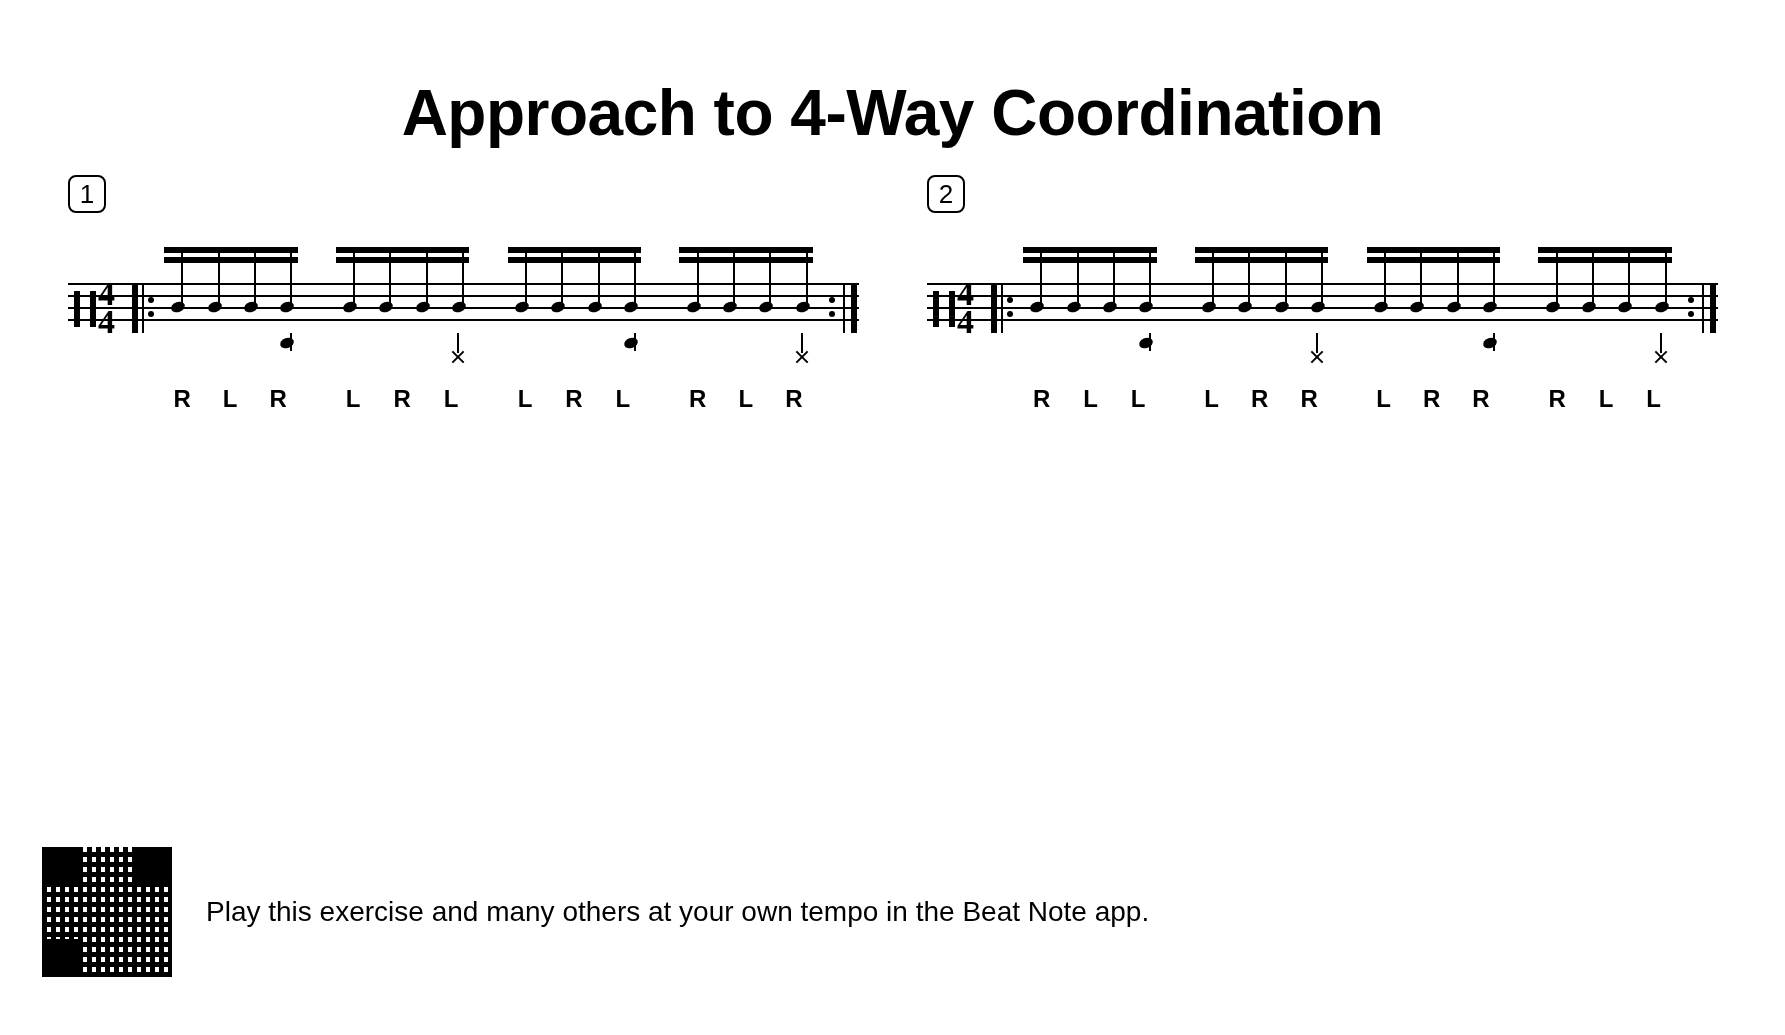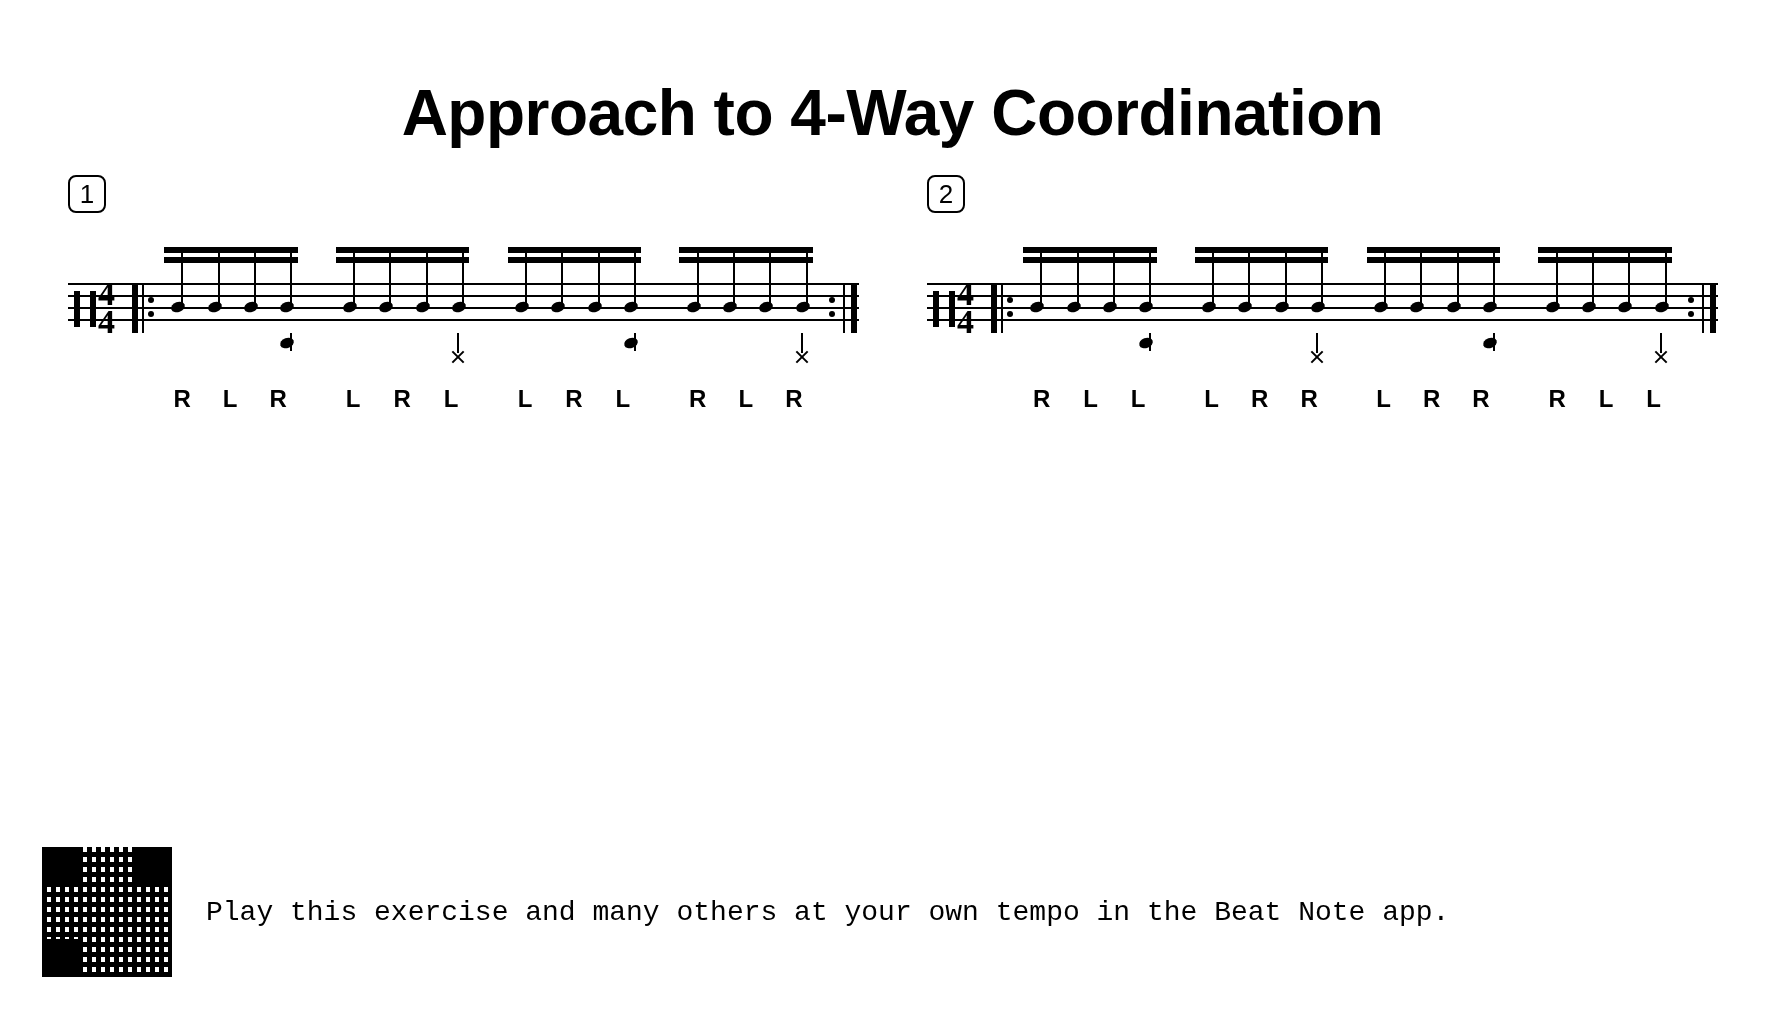--- a/index.html
+++ b/index.html
@@ -85,21 +85,21 @@
 
   .stickrow {
     position:absolute; left:90px; right:40px; bottom:-38px; height:30px;
     display:flex; justify-content:space-between;
     font-size:24px; font-weight:600; letter-spacing:1px;
   }
   .stickrow .grp { width:22%; display:flex; justify-content:space-around; }
 
   
   .footer {
-    position:absolute; left:42px; bottom:58px; display:flex; align-items:center; gap:34px;font-family:Liberation Mono, monospace;
+    position:absolute; left:42px; bottom:58px; display:flex; align-items:center; gap:34px;
   }
   .qr {
     width:130px; height:130px; position:relative;
     background:
       
       linear-gradient(#000,#000) 0 0/38px 38px no-repeat,
       linear-gradient(#fff,#fff) 6px 6px/26px 26px no-repeat,
       linear-gradient(#000,#000) 12px 12px/14px 14px no-repeat,
       linear-gradient(#000,#000) 92px 0/38px 38px no-repeat,
       linear-gradient(#fff,#fff) 98px 6px/26px 26px no-repeat,

